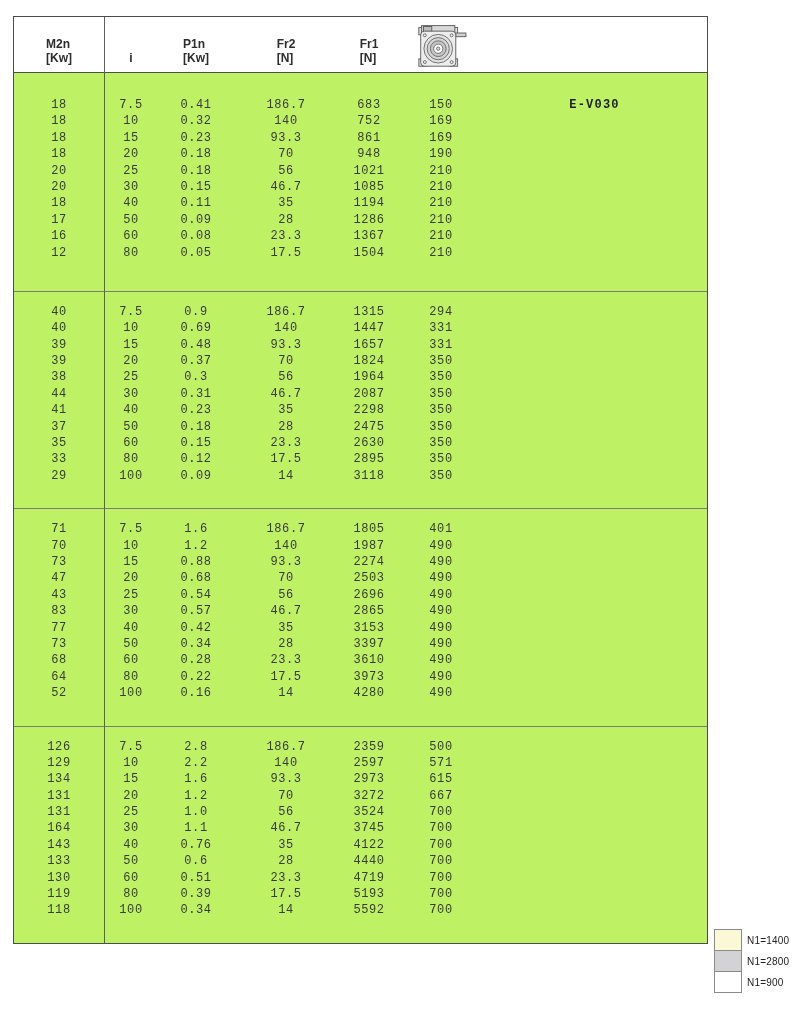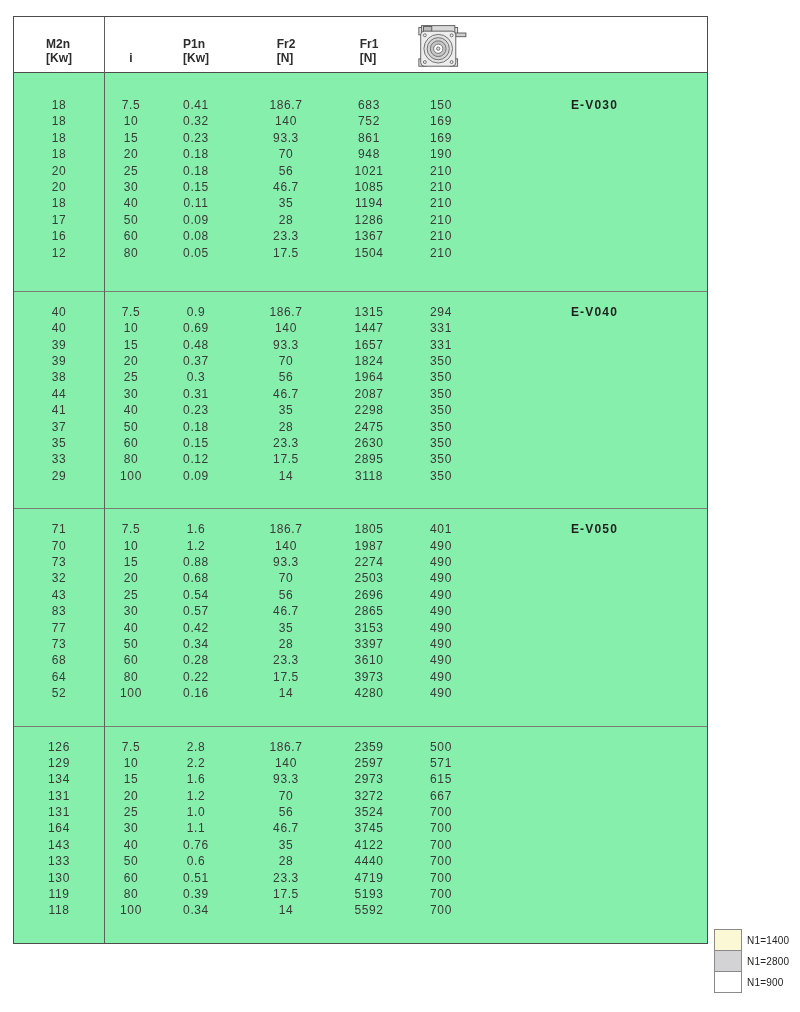--- a/index.html
+++ b/index.html
@@ -2,21 +2,21 @@
 <html><head>
 <meta charset="utf-8">
 <style>
   html,body{margin:0;padding:0;}
   body{
     width:800px;height:1012px;position:relative;background:#ffffff;
     font-family:"Liberation Sans", sans-serif;overflow:hidden;
   }
   .spec-table{
     position:absolute;left:13px;top:16px;width:693px;
-    border:1px solid #4c4c4c;background:#86efac;box-sizing:content-box;
+    border:1px solid #4c4c4c;background:#bef264;box-sizing:content-box;
   }
   .col-divider{
     position:absolute;left:90px;top:0;bottom:0;width:1px;background:#5f5f5f;z-index:5;
   }
   .grid-cols{
     display:grid;
     grid-template-columns:90px 54px 76px 104px 62px 82px 1fr;
   }
   .header-row{
     height:55px;background:#ffffff;border-bottom:1px solid #4c4c4c;
@@ -24,21 +24,21 @@
   }
   .hcell{
     display:flex;justify-content:center;padding-bottom:7px;
     font-size:12px;line-height:14px;font-weight:bold;color:#2d2d2d;
   }
   .hcell .hinner{text-align:left;white-space:pre-line;}
   .icon-cell{
     align-self:center;display:flex;justify-content:center;padding-bottom:0;
   }
   .table-body{position:relative;}
-  .group{padding:12px 0 24px 0;}
+  .group{padding:12px 0 24px 0;font-family:Liberation Mono, monospace;}
   .group.first{padding:24px 0 30px 0;}
   .group + .group{border-top:1px solid #7c7c72;}
   .row{height:16.4px;align-items:center;}
   .cell{
     text-align:center;font-size:12px;color:#3a3a3a;letter-spacing:0.6px;
     line-height:16.4px;white-space:nowrap;
   }
   .cell.model{
     font-weight:bold;color:#1f1f1f;letter-spacing:1.2px;
   }
@@ -193,21 +193,20 @@
         </div>
       </div>
       <div class="group">
         <div class="row grid-cols">
           <div class="cell">40</div>
           <div class="cell">7.5</div>
           <div class="cell">0.9</div>
           <div class="cell">186.7</div>
           <div class="cell">1315</div>
           <div class="cell">294</div>
-          <div class="cell model">E-V040</div>
         </div>
         <div class="row grid-cols">
           <div class="cell">40</div>
           <div class="cell">10</div>
           <div class="cell">0.69</div>
           <div class="cell">140</div>
           <div class="cell">1447</div>
           <div class="cell">331</div>
           <div class="cell model"></div>
         </div>
@@ -294,42 +293,41 @@
         </div>
       </div>
       <div class="group">
         <div class="row grid-cols">
           <div class="cell">71</div>
           <div class="cell">7.5</div>
           <div class="cell">1.6</div>
           <div class="cell">186.7</div>
           <div class="cell">1805</div>
           <div class="cell">401</div>
-          <div class="cell model">E-V050</div>
         </div>
         <div class="row grid-cols">
           <div class="cell">70</div>
           <div class="cell">10</div>
           <div class="cell">1.2</div>
           <div class="cell">140</div>
           <div class="cell">1987</div>
           <div class="cell">490</div>
           <div class="cell model"></div>
         </div>
         <div class="row grid-cols">
           <div class="cell">73</div>
           <div class="cell">15</div>
           <div class="cell">0.88</div>
           <div class="cell">93.3</div>
           <div class="cell">2274</div>
           <div class="cell">490</div>
           <div class="cell model"></div>
         </div>
         <div class="row grid-cols">
-          <div class="cell">32</div>
+          <div class="cell">47</div>
           <div class="cell">20</div>
           <div class="cell">0.68</div>
           <div class="cell">70</div>
           <div class="cell">2503</div>
           <div class="cell">490</div>
           <div class="cell model"></div>
         </div>
         <div class="row grid-cols">
           <div class="cell">43</div>
           <div class="cell">25</div>

